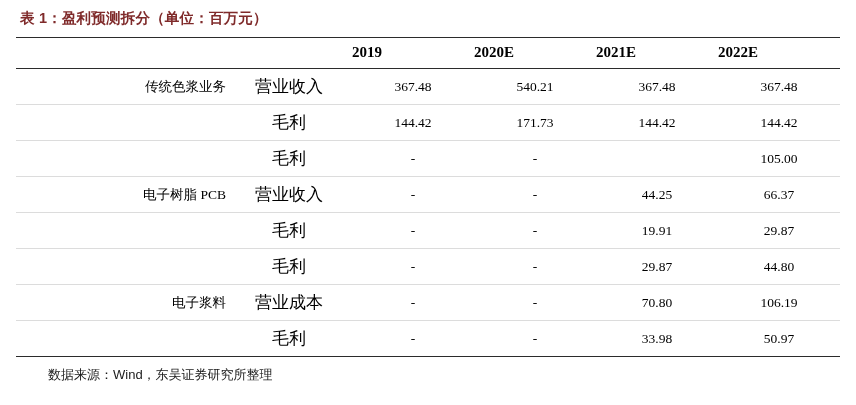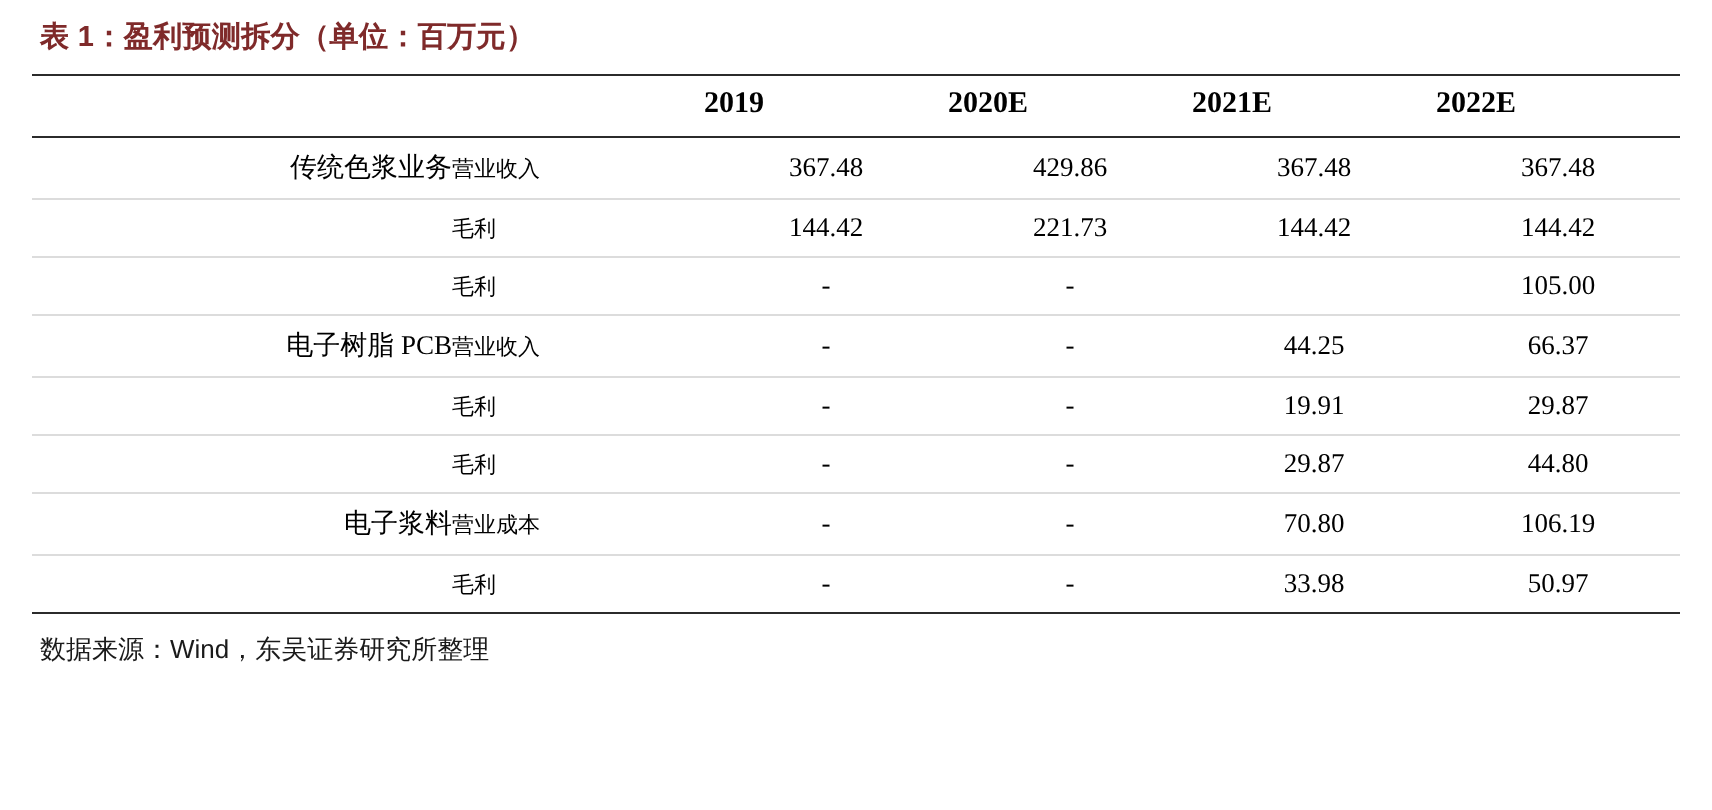--- a/index.html
+++ b/index.html
@@ -64,32 +64,33 @@
   }
   tbody tr.last-row td {
     border-bottom: 1.1px solid #2b2b2b;
   }
   tbody td.seg {
     font-size: 13.5px;
     text-align: right;
     padding-left: 6px;
   }
   tbody td.item {
-    text-align: left;
-    font-size: 11px;
+    text-align: center;
+    font-size: 17px;
   }
   tbody td.num {
     font-size: 13.5px;
   }
   .source {
     font-family: "Liberation Sans", sans-serif;
     font-size: 13px;
     color: #1a1a1a;
     padding: 9px 2px 0 4px;
     white-space: nowrap;
+    margin-left: 28px;
   }
   .dash {
     letter-spacing: 0;
   }
 </style>
 </head>
 <body>
 
 <div class="wrap">
 
@@ -112,29 +113,29 @@
         <th>2020E</th>
         <th>2021E</th>
         <th>2022E</th>
       </tr>
     </thead>
     <tbody>
       <tr>
         <td class="seg">传统色浆业务</td>
         <td class="item">营业收入</td>
         <td class="num">367.48</td>
-        <td class="num">429.86</td>
+        <td class="num">540.21</td>
         <td class="num">367.48</td>
         <td class="num">367.48</td>
       </tr>
       <tr>
         <td class="seg"></td>
         <td class="item">毛利</td>
         <td class="num">144.42</td>
-        <td class="num">221.73</td>
+        <td class="num">171.73</td>
         <td class="num">144.42</td>
         <td class="num">144.42</td>
       </tr>
       <tr>
         <td class="seg"></td>
         <td class="item">毛利</td>
         <td class="num dash">-</td>
         <td class="num dash">-</td>
         <td class="num"></td>
         <td class="num">105.00</td>

